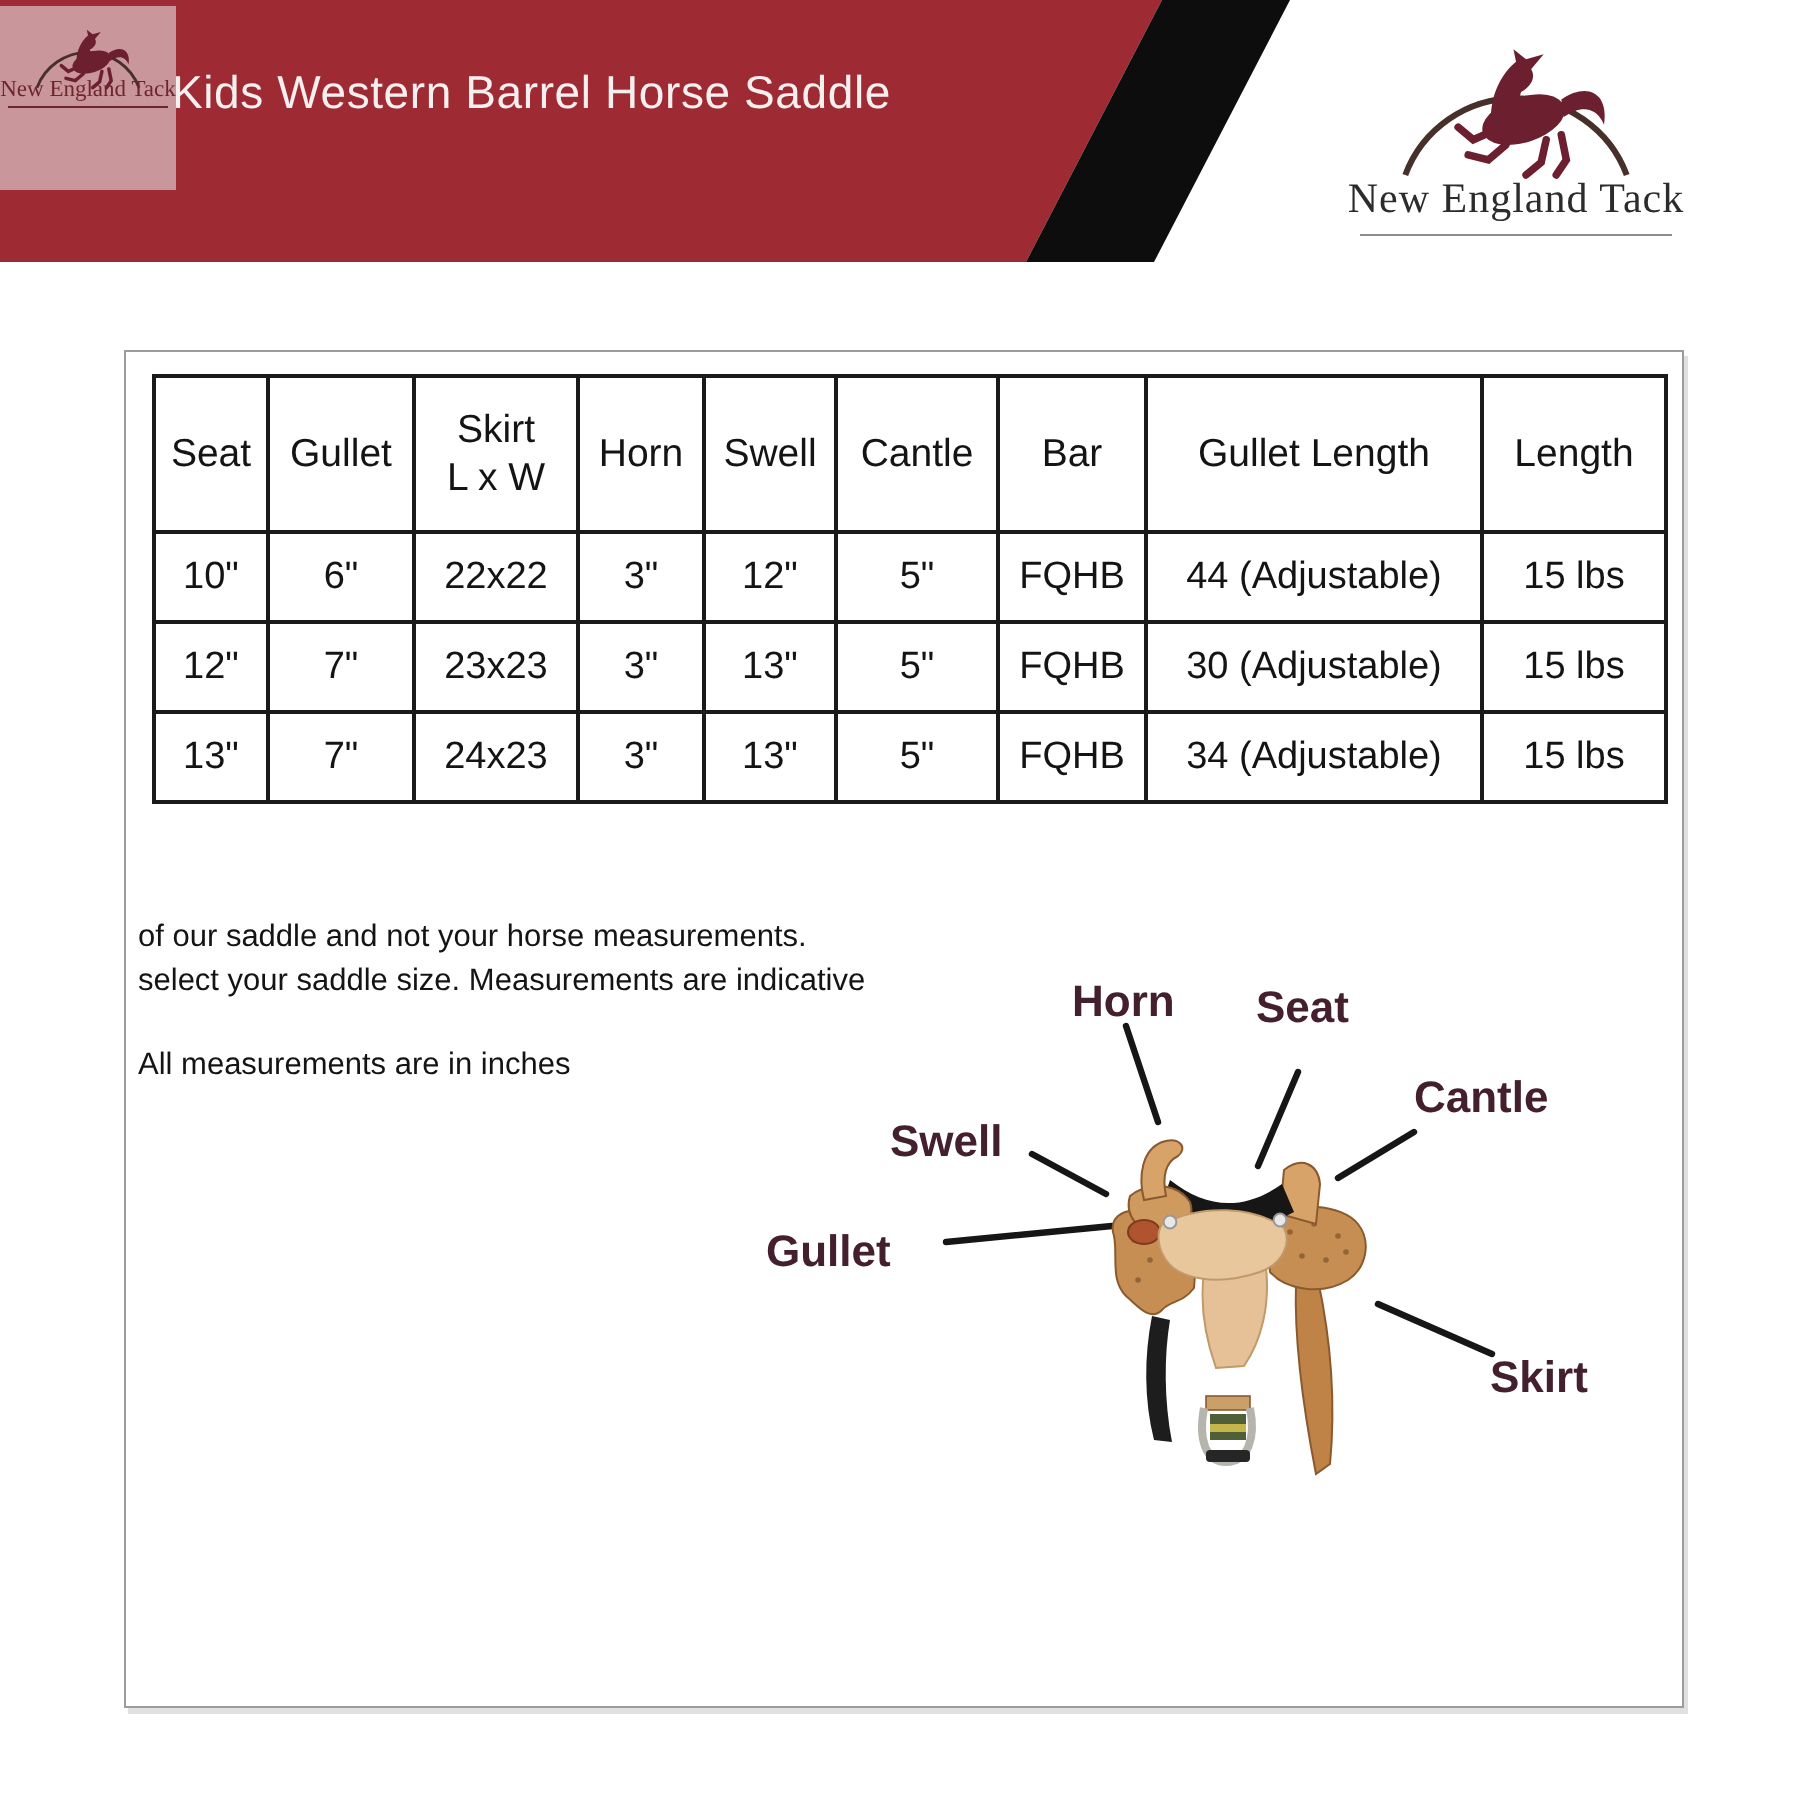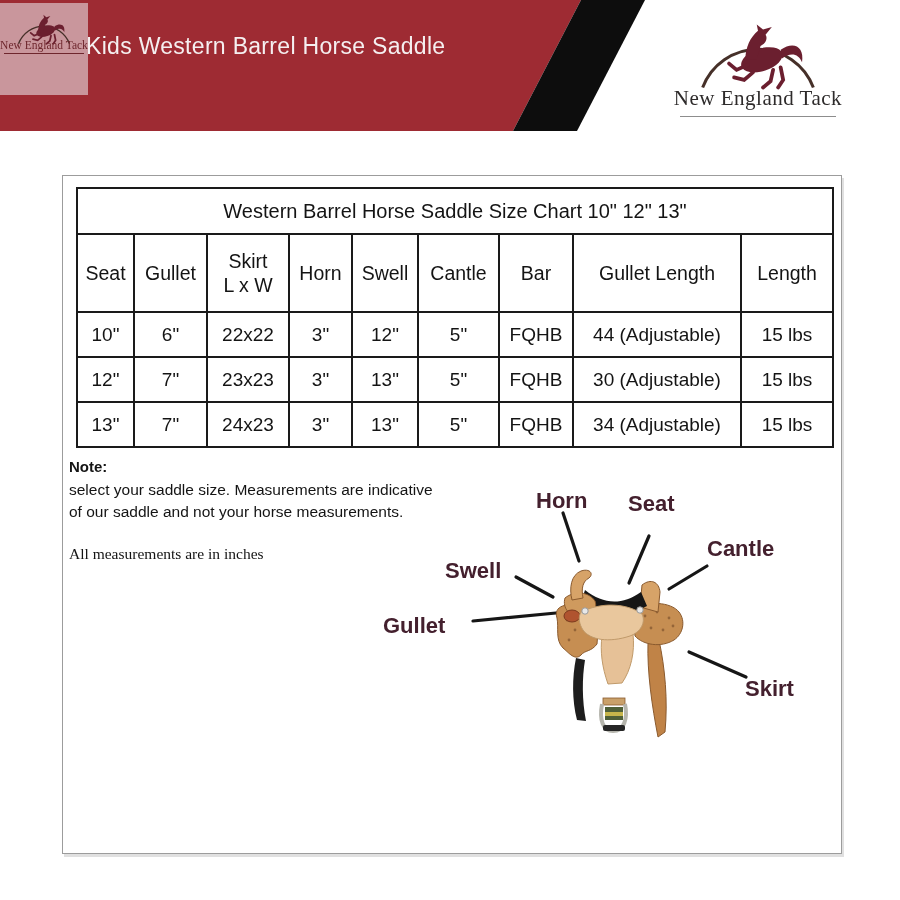--- a/index.html
+++ b/index.html
@@ -33,21 +33,21 @@
   table.size-chart td,table.size-chart th{border:2px solid #1a1a1a;text-align:center;vertical-align:middle;
                    font-weight:400;padding:0;background:#fff;}
   .chart-title-cell{height:44px;font-size:20px;}
   .chart-head-row td{height:76px;font-size:19.5px;line-height:24px;}
   .chart-data-row td{height:43px;}
 
   
   .note{position:absolute;left:69px;top:458px;width:430px;color:#141414;}
   .note-label{font-size:15px;font-weight:700;margin-bottom:4px;}
   .note-line{font-size:15.5px;line-height:22px;}
-  .note-footnote{font-size:15.5px;margin-top:22px;font-family:Liberation Serif, serif;}
+  .note-footnote{font-size:15.5px;margin-top:22px;}
 
   
   .diagram-label{position:absolute;font-size:22px;font-weight:700;color:var(--diagram_label);white-space:nowrap;}
   .lbl-horn{left:536px;top:488px;}
   .lbl-seat{left:628px;top:491px;}
   .lbl-cantle{left:707px;top:536px;}
   .lbl-swell{left:445px;top:558px;}
   .lbl-gullet{left:383px;top:613px;}
   .lbl-skirt{left:745px;top:676px;}
   .leader-svg{position:absolute;left:370px;top:480px;width:440px;height:230px;}
@@ -106,23 +106,20 @@
         <col style="width:73px">
         <col style="width:82px">
         <col style="width:63px">
       <col style="width:66px">
         <col style="width:81px">
         <col style="width:74px">
         <col style="width:168px">
         <col style="width:92px">
     </colgroup>
     <tbody>
-      <tr>
-        <td class="chart-title-cell" colspan="9">Western Barrel Horse Saddle Size Chart 10" 12" 13"</td>
-      </tr>
       <tr class="chart-head-row">
         <td>Seat</td>
         <td>Gullet</td>
         <td>
           <div>Skirt</div>
           <div>L x W</div>
         </td>
         <td>Horn</td>
         <td>Swell</td>
         <td>Cantle</td>
@@ -160,23 +157,22 @@
         <td>13"</td>
         <td>5"</td>
         <td>FQHB</td>
         <td>34 (Adjustable)</td>
         <td>15 lbs</td>
       </tr>
     </tbody>
   </table>
 
   <div class="note">
-    <div class="note-label">Note:</div>
+    <div class="note-line">of our saddle and not your horse measurements.</div>
     <div class="note-line">select your saddle size. Measurements are indicative</div>
-    <div class="note-line">of our saddle and not your horse measurements.</div>
     <div class="note-footnote">All measurements are in inches</div>
   </div>
 
   <svg class="leader-svg" viewBox="0 0 440 230">
     <line class="leader" x1="193" y1="33" x2="209" y2="81"></line>
     <line class="leader" x1="279" y1="56" x2="259" y2="103"></line>
     <line class="leader" x1="337" y1="86" x2="299" y2="109"></line>
     <line class="leader" x1="146" y1="97" x2="183" y2="117"></line>
     <line class="leader" x1="103" y1="141" x2="186" y2="133"></line>
     <line class="leader" x1="319" y1="172" x2="376" y2="197"></line>

